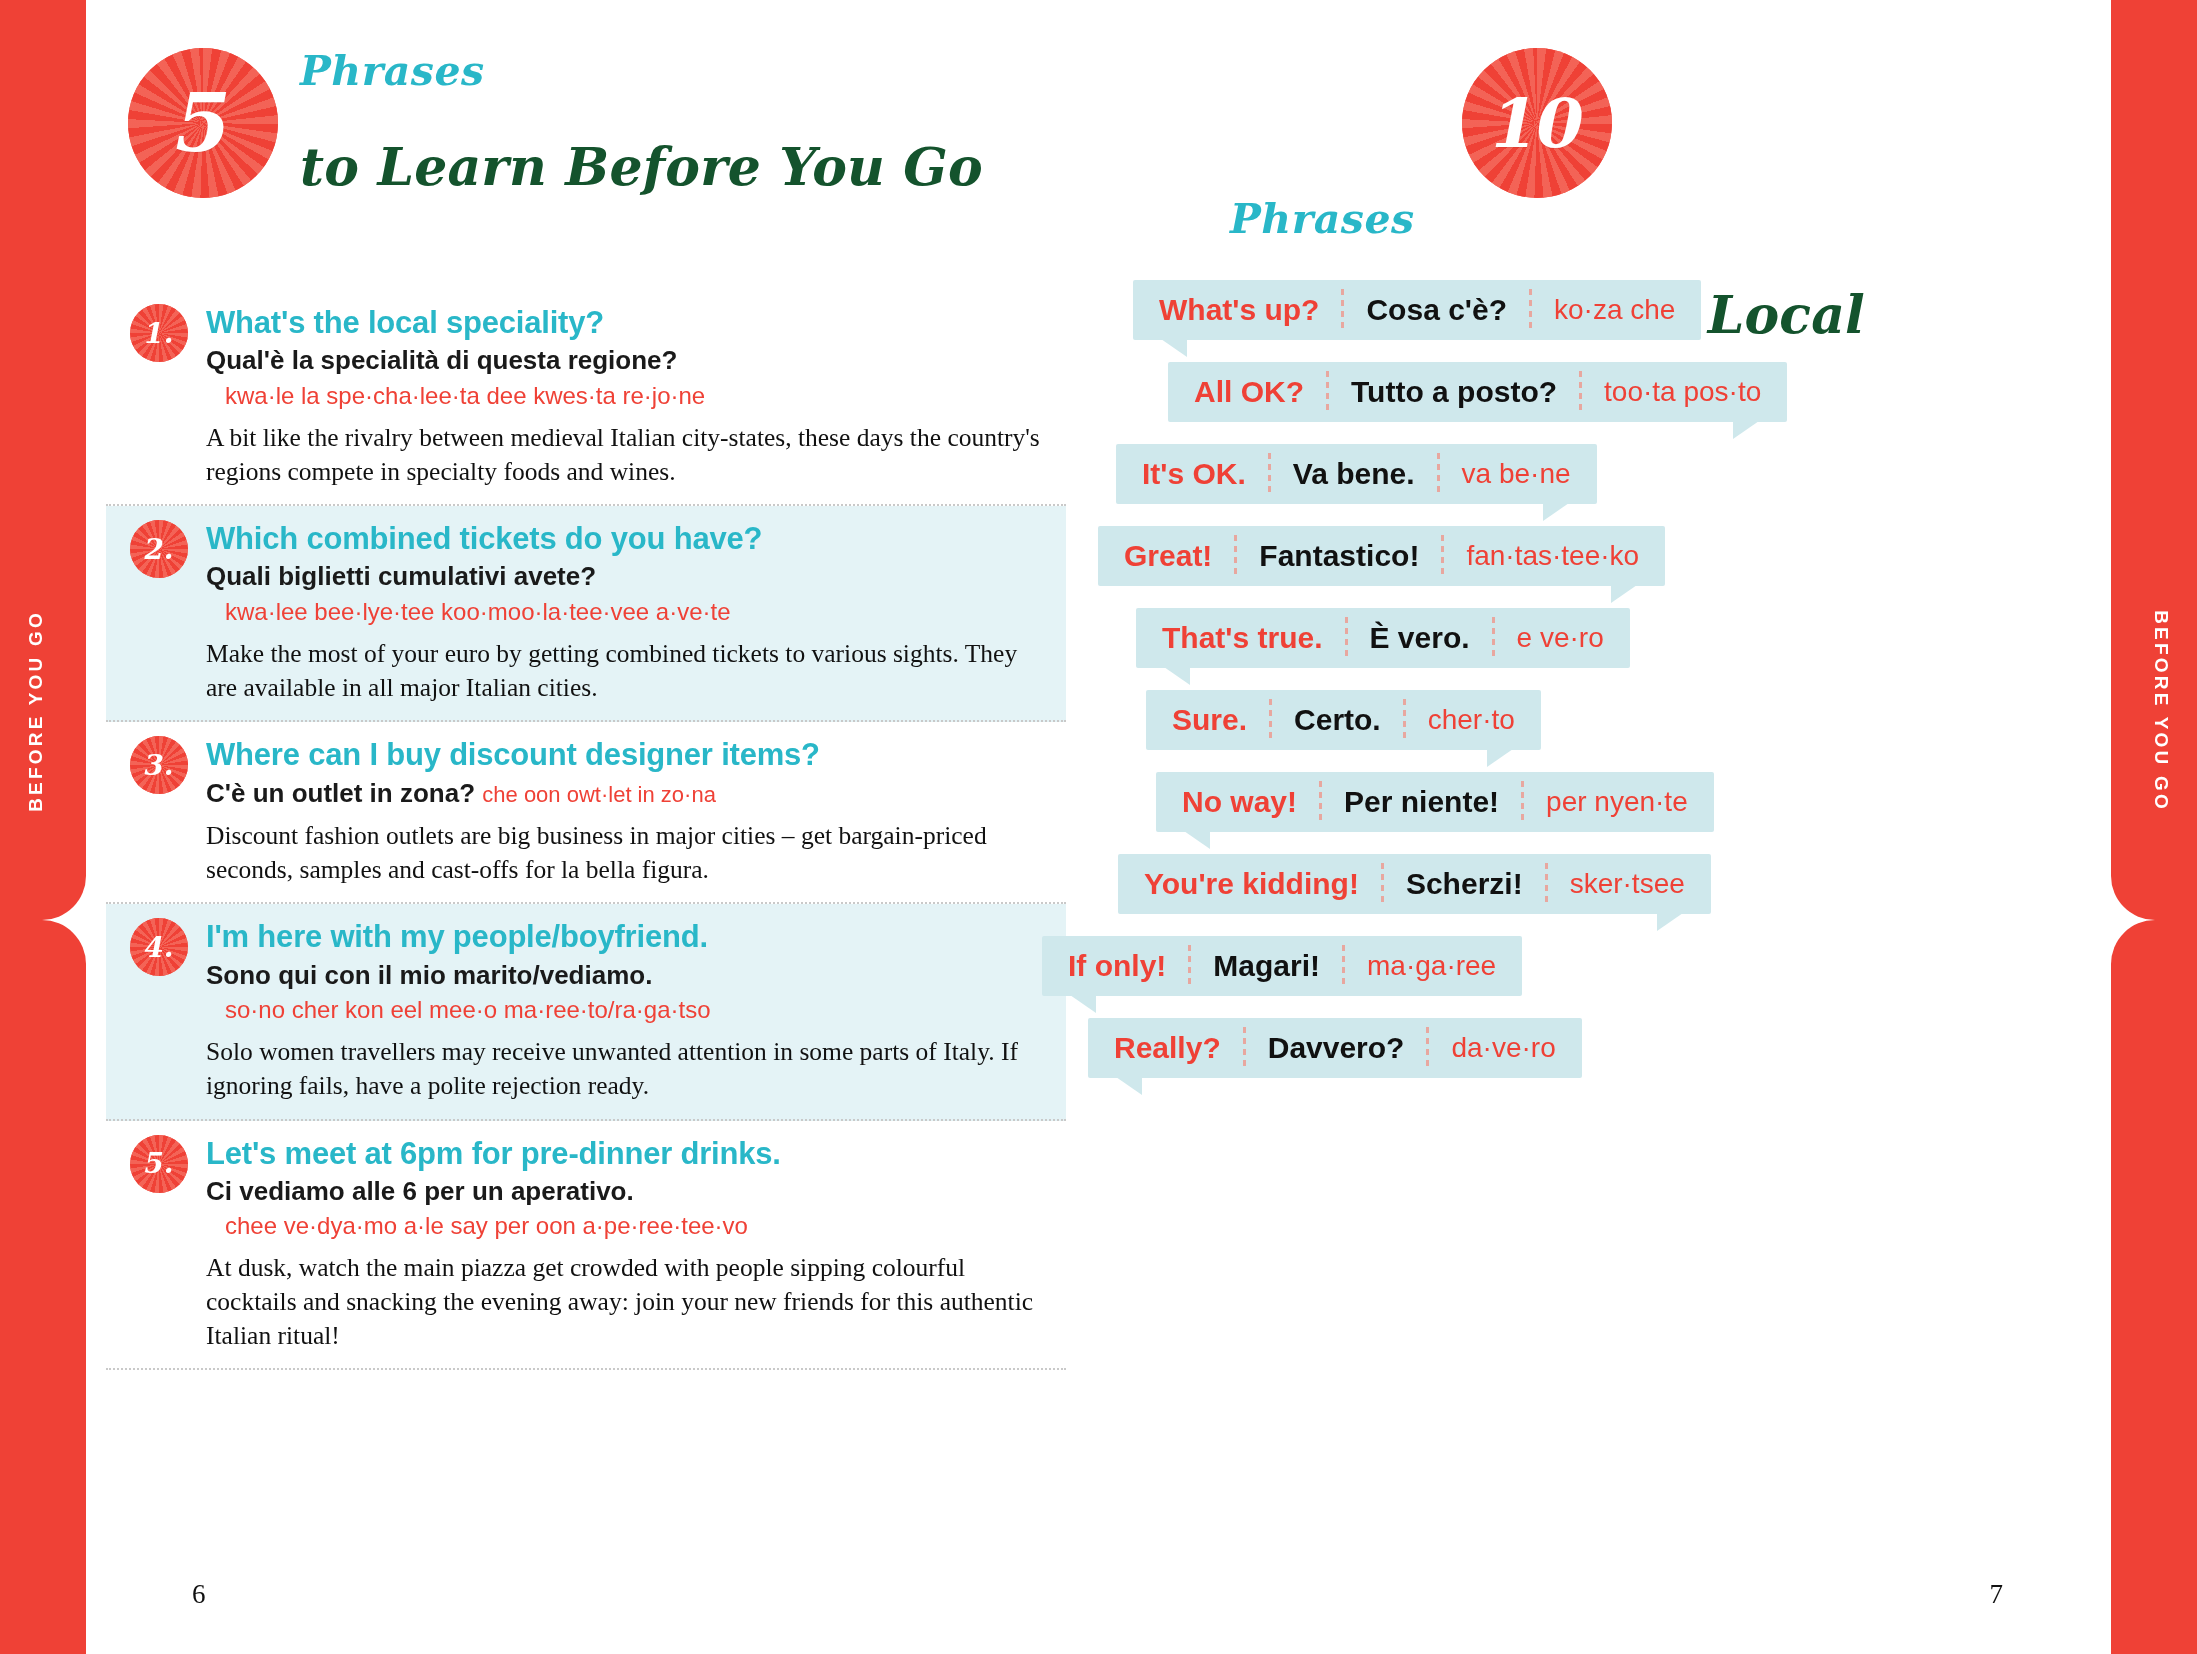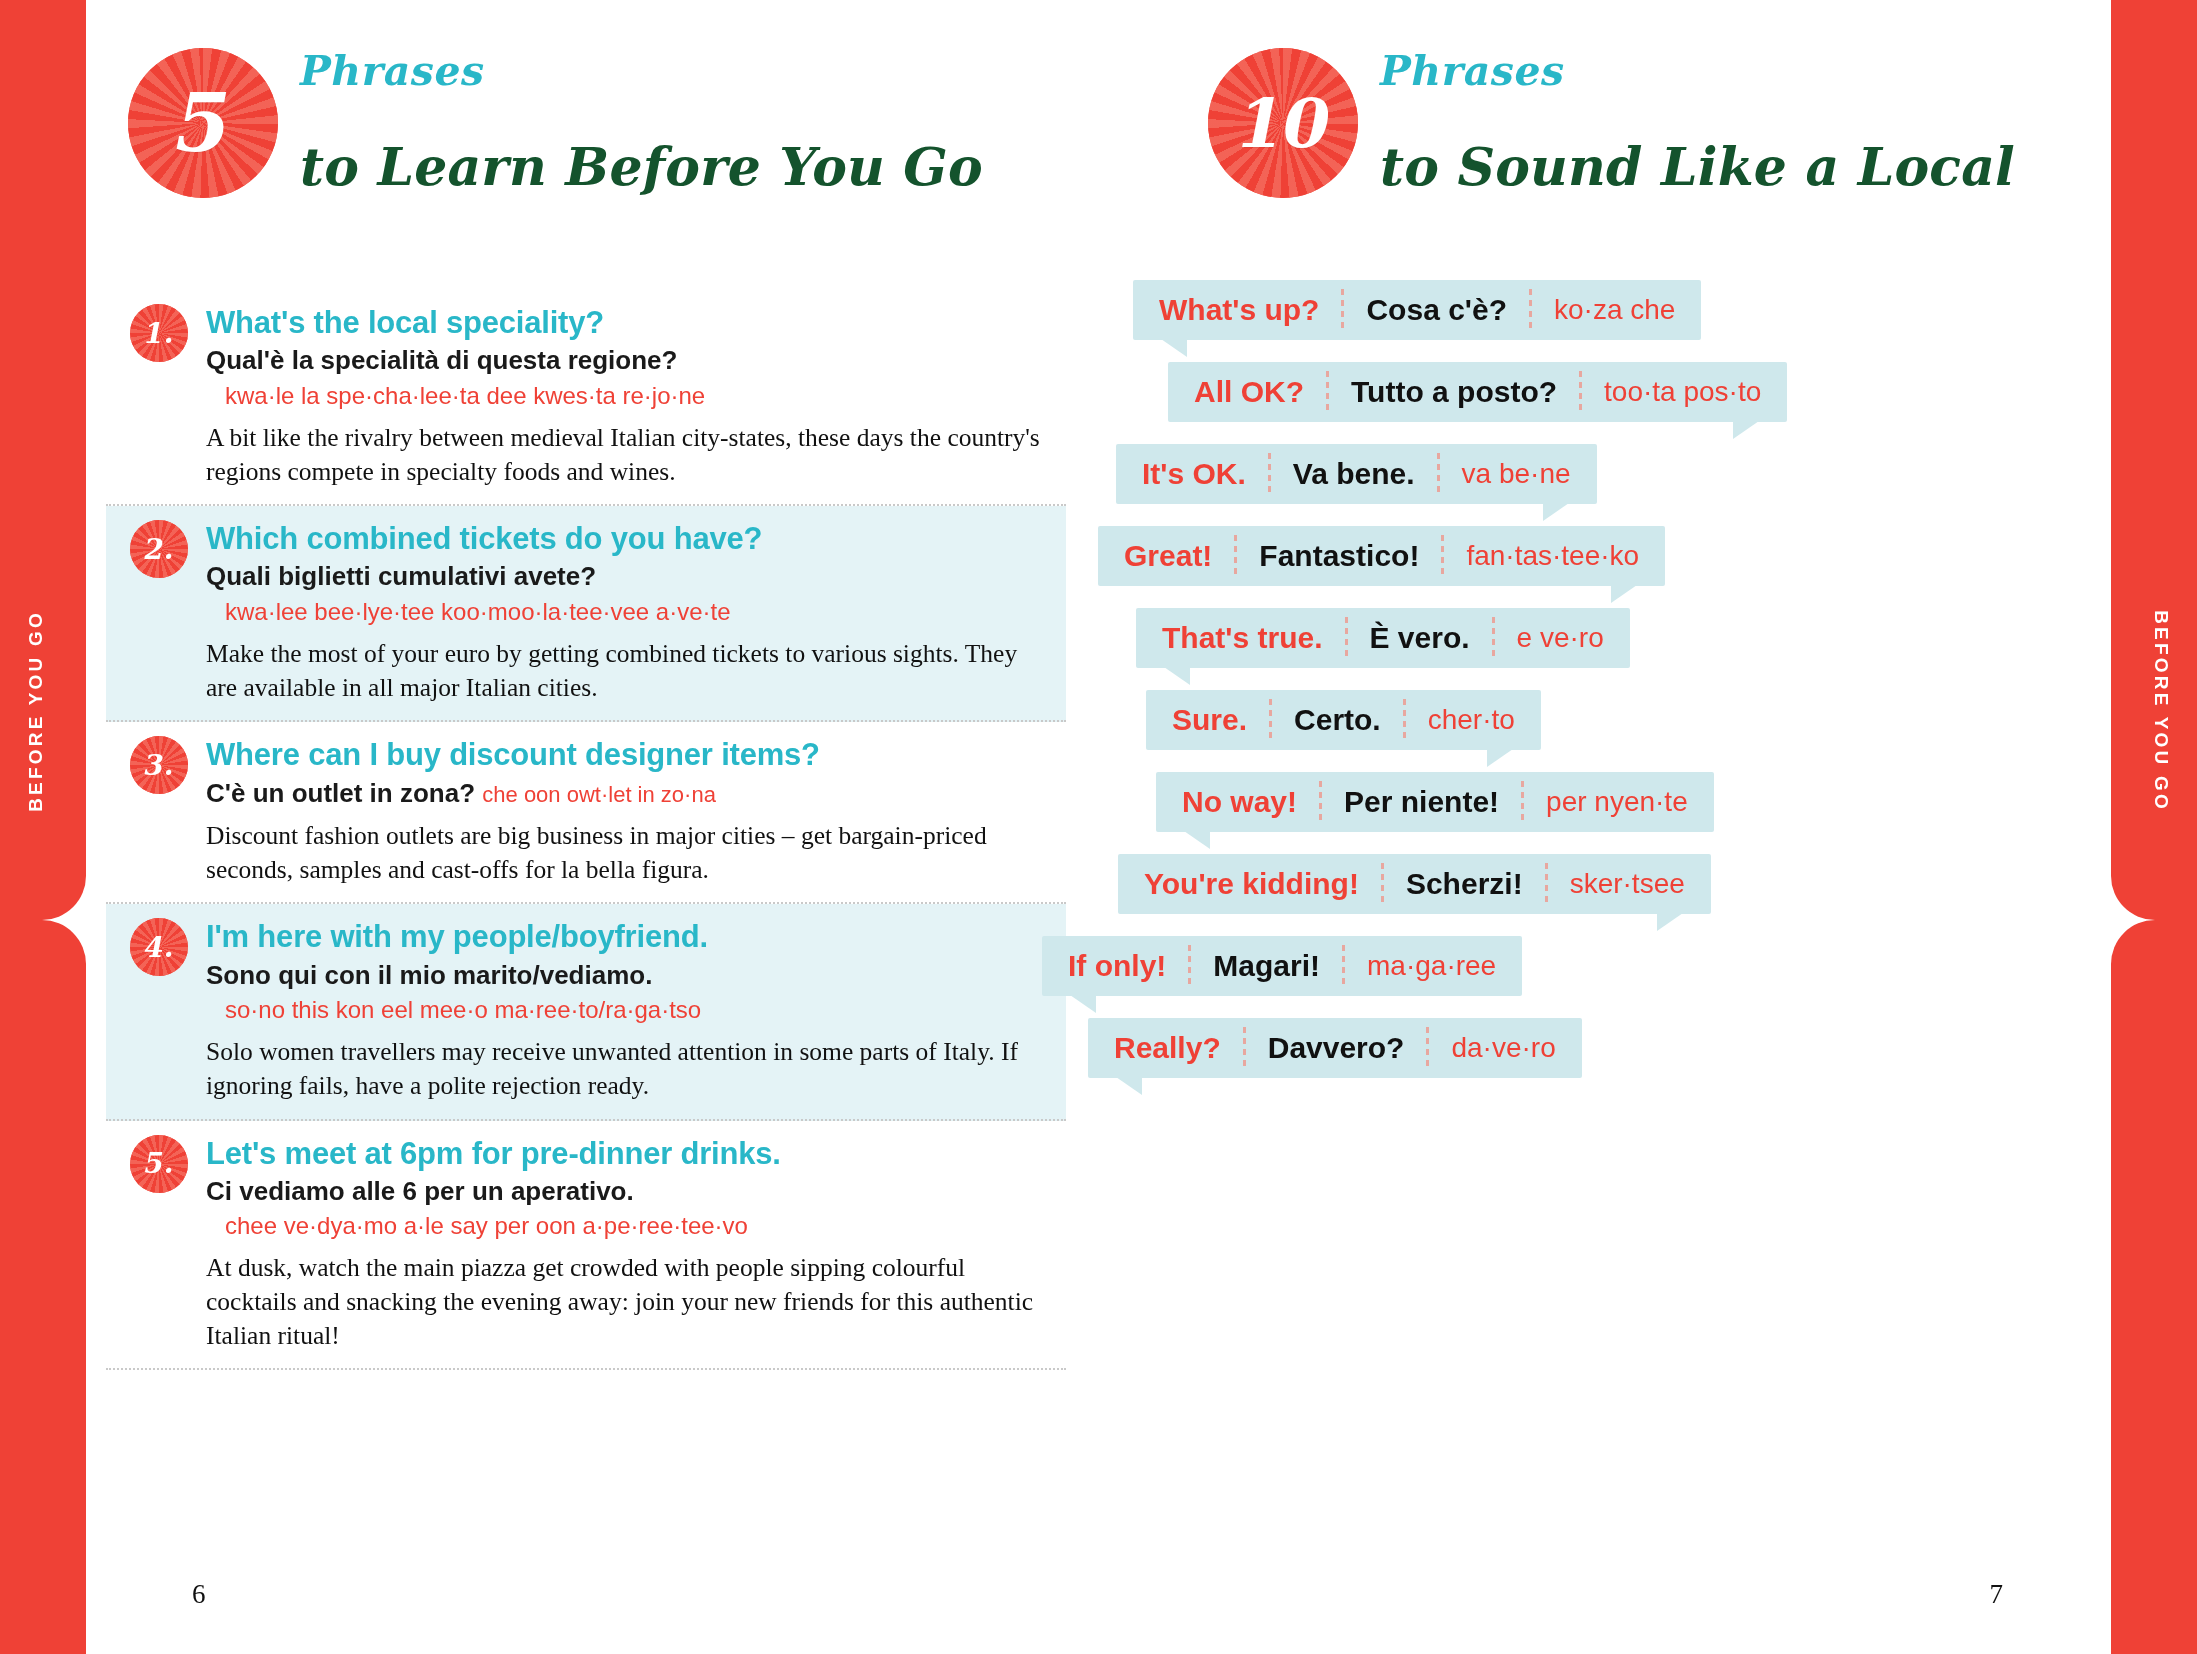--- a/index.html
+++ b/index.html
@@ -80,21 +80,21 @@
   .page.left  { left: 86px;  width: 1012px; }
   .page.right { left: 1098px; width: 1013px; }
 
   
   .head {
     position: absolute;
     display: flex;
     align-items: center;
   }
   .head.left  { left: 42px;  top: 48px; }
-  .head.right { left: 110px; top: 48px; }
+  .head.right { left: 110px; top: 48px; flex-direction: column; }
 
   .burst {
     position: relative;
     width: 150px;
     height: 150px;
     border-radius: 50%;
     background: #ef4136;
     flex: 0 0 auto;
     overflow: hidden;
     display: flex;
@@ -367,21 +367,21 @@
       <div class="note">Discount fashion outlets are big business in major cities – get bargain-priced seconds, samples and cast-offs for la bella figura.</div>
     </div>
 
     <div class="phrase shaded">
       <div class="num-badge">
         <div class="rays"></div>
         <div class="n">4.</div>
       </div>
       <div class="en">I'm here with my people/boyfriend.</div>
       <div class="it">Sono qui con il mio marito/vediamo.</div>
-      <div class="pron">so·no this kon eel mee·o ma·ree·to/ra·ga·tso</div>
+      <div class="pron">so·no cher kon eel mee·o ma·ree·to/ra·ga·tso</div>
       <div class="note">Solo women travellers may receive unwanted attention in some parts of Italy. If ignoring fails, have a polite rejection ready.</div>
     </div>
 
     <div class="phrase">
       <div class="num-badge">
         <div class="rays"></div>
         <div class="n">5.</div>
       </div>
       <div class="en">Let's meet at 6pm for pre-dinner drinks.</div>
       <div class="it">Ci vediamo alle 6 per un aperativo.</div>

